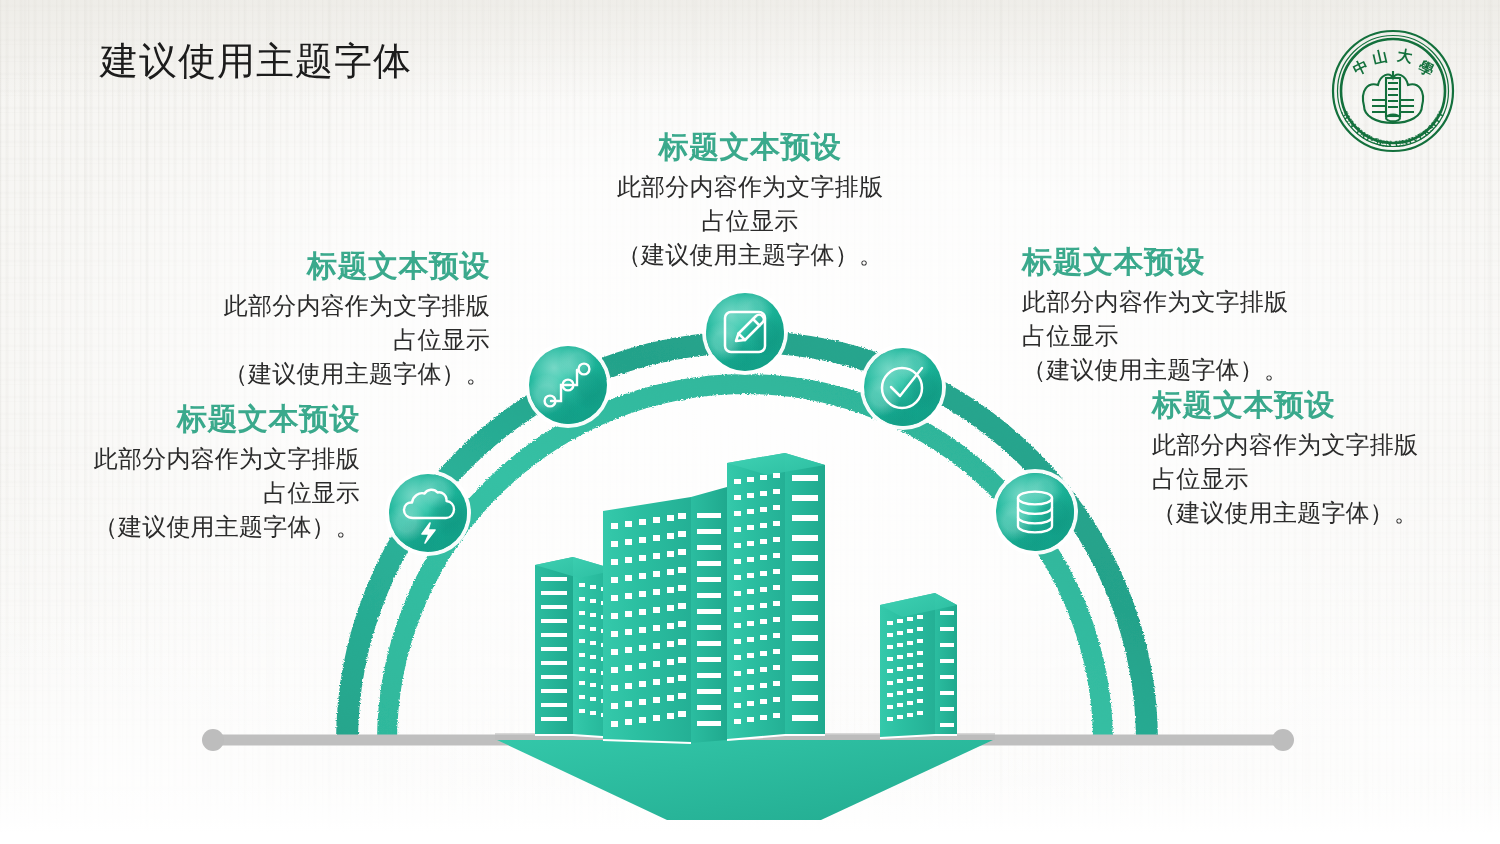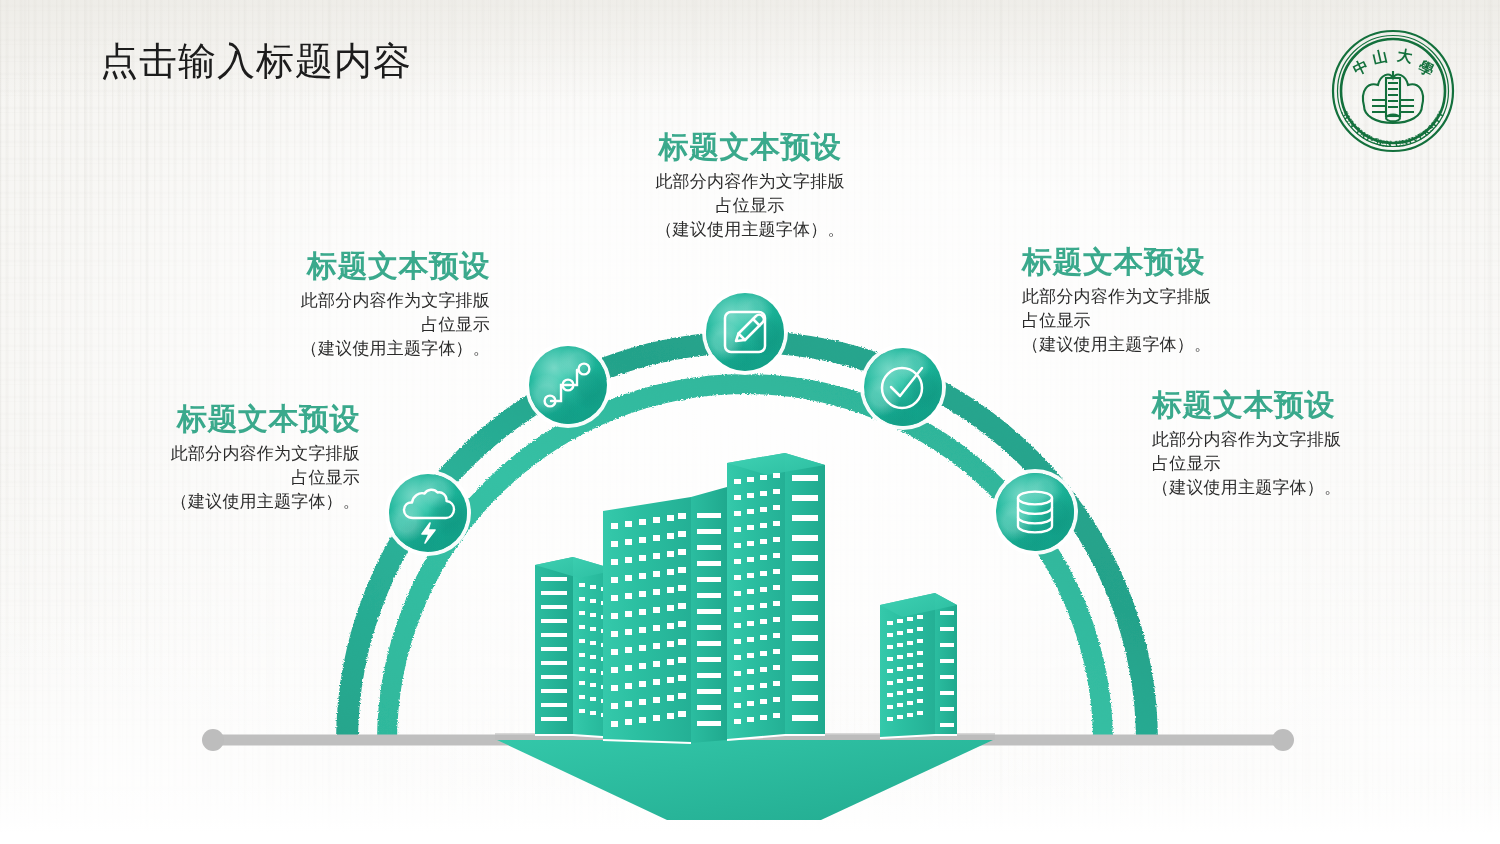--- a/index.html
+++ b/index.html
@@ -173,21 +173,21 @@
   .block.center-align { text-align: center; width: 300px; }
   .block .head {
     font-size: 30px;
     font-weight: 700;
     color: #3aa98c;
     letter-spacing: 0.5px;
     margin-bottom: 4px;
     line-height: 1.25;
   }
   .block .body {
-    font-size: 17px;
+    font-size: 24px;
     color: #2b2b2b;
     line-height: 1.42;
     letter-spacing: 0.2px;
   }
 
   #block-top    { left: 600px; top: 128px; }
   #block-lmid   { left: 200px; top: 247px; }
   #block-lbot   { left:  70px; top: 400px; }
   #block-rmid   { left: 1022px; top: 243px; }
   #block-rbot   { left: 1152px; top: 386px; }
@@ -197,21 +197,21 @@
 
 <div id="slide">
 
   <div class="bg-base"></div>
   <div class="bg-grain-a"></div>
   <div class="bg-grain-b"></div>
   <div class="bg-wash"></div>
   <div class="bg-vignette"></div>
   <div class="bg-bottom-strip"></div>
 
-  <div id="title">点击输入标题内容</div>
+  <div id="title">建议使用主题字体</div>
 
   <div id="logo">
     <svg viewBox="0 0 126 126" width="126" height="126" aria-hidden="true">
       <g fill="none" stroke="#13703c">
         <circle cx="63" cy="63" r="60" stroke-width="2.2"></circle>
         <circle cx="63" cy="63" r="55.5" stroke-width="1.2"></circle>
         <circle cx="63" cy="63" r="52" stroke-width="2.6"></circle>
       </g>
 
       <g stroke="#13703c" fill="none" stroke-width="2.1">

